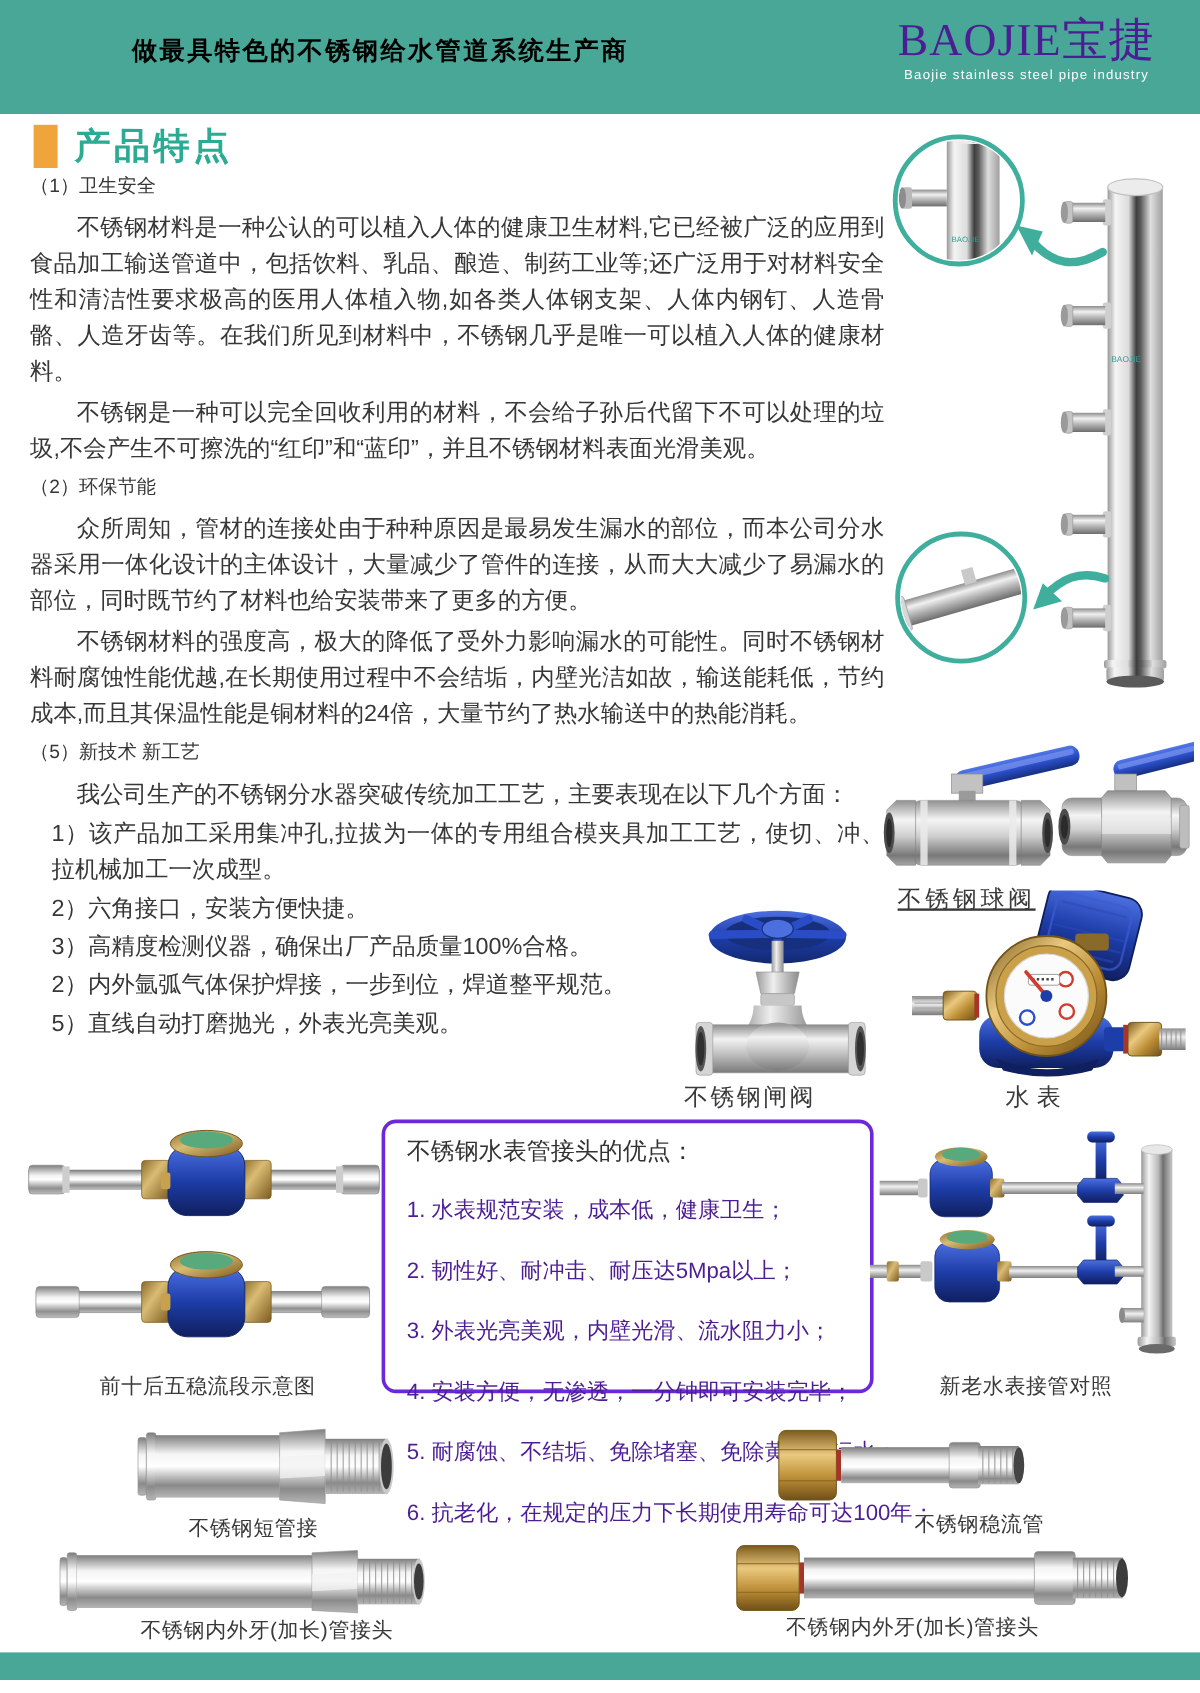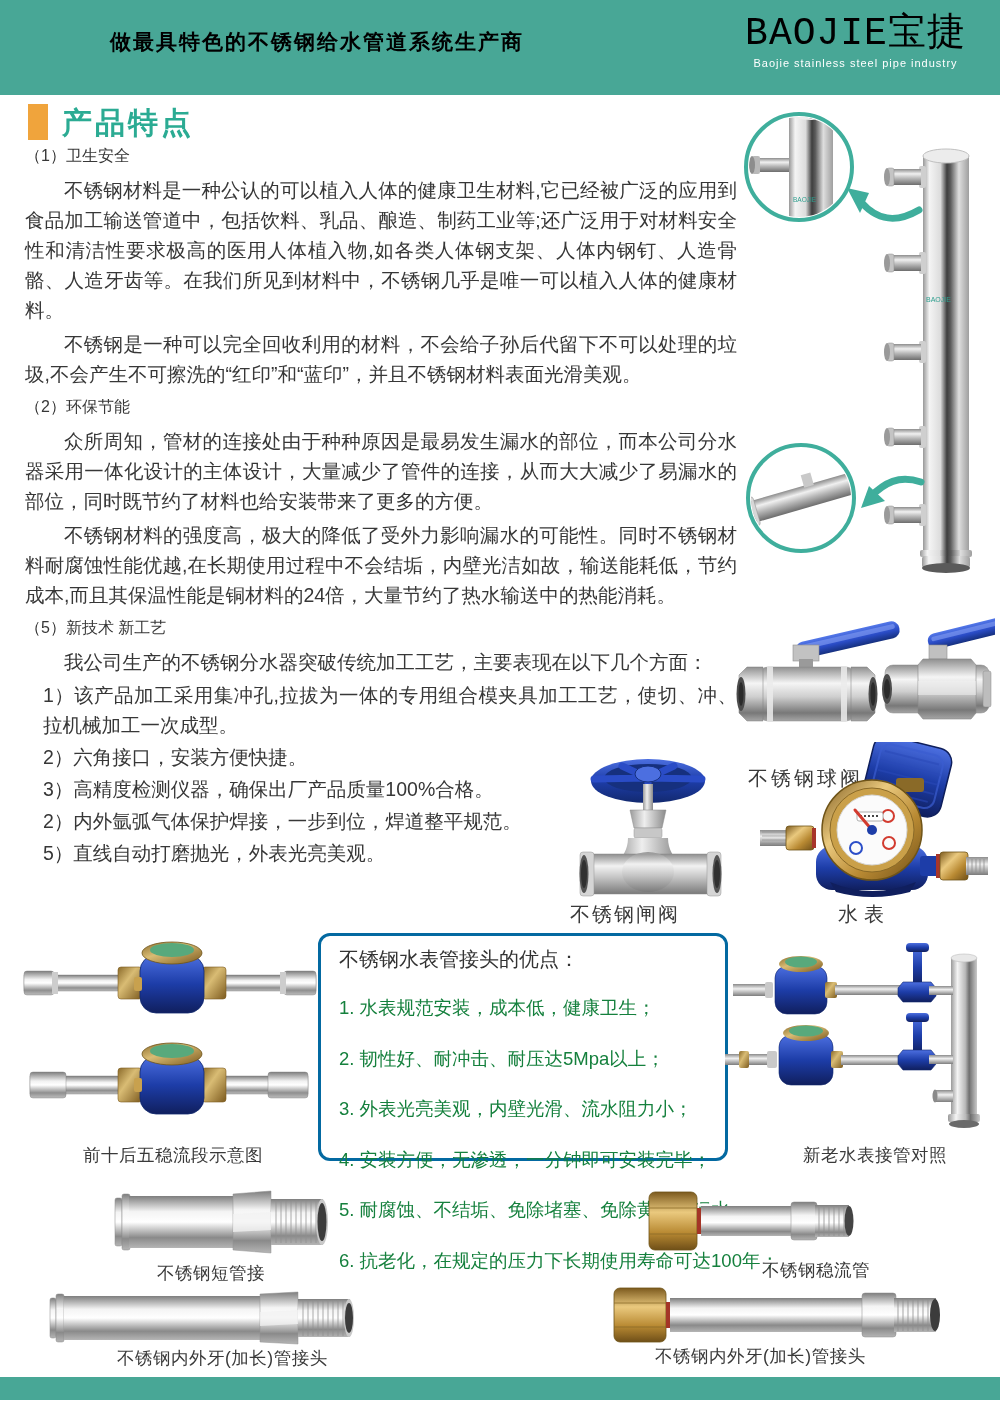--- a/index.html
+++ b/index.html
@@ -4,21 +4,21 @@
 <style>
   * { margin:0; padding:0; box-sizing:border-box; }
   html,body { background:#ffffff; }
   body { font-family:"Liberation Sans", sans-serif; }
   .page { position:relative; width:1000px; height:1411px; background:#ffffff; overflow:hidden; margin:0 auto; }
 
   
   .header { position:absolute; left:0; top:0; width:1000px; height:95px; background:#48a796; }
   .slogan { position:absolute; left:110px; top:28px; font-size:21px; font-weight:bold; color:#000000; letter-spacing:2px; }
   .logo-block { position:absolute; left:733px; top:14px; width:245px; text-align:center; color:#fff; }
-  .logo-text { font-family:Liberation Mono, monospace; font-size:38px; line-height:40px; color:#000000; letter-spacing:1px; }
+  .logo-text { font-family:Liberation Serif, serif; font-size:38px; line-height:40px; color:#4c1d95; letter-spacing:1px; }
   .logo-tagline { font-size:11px; color:#ffffff; letter-spacing:1px; margin-top:3px;text-align:center; }
 
   
   .title-row { position:absolute; left:28px; top:103px; height:40px; }
   .title-square { position:absolute; left:0; top:1px; width:20px; height:36px; background:#f0a43c; }
   .page-title { position:absolute; left:34px; top:0; font-size:30px; line-height:40px; font-weight:bold; color:#2bab93; letter-spacing:3px; white-space:nowrap; }
 
   
   .text-col { position:absolute; left:25px; top:138px; width:712px; font-size:19.5px; line-height:30px; color:#373737; text-align:justify; }
   .text-col h2 { font-size:16px; font-weight:normal; margin:3px 0 4px; }
@@ -26,23 +26,23 @@
   .text-col p.li { text-indent:0; margin:0 0 2px 18px; }
 
   
   .abs { position:absolute; }
   .label { position:absolute; color:#3a3a3a; white-space:nowrap; }
   .lbl20 { font-size:20px; letter-spacing:3px; }
   .lbl18 { font-size:17.5px; letter-spacing:0.5px; }
 
   
   .tips-box { position:absolute; left:318px; top:933px; width:410px; height:228px; background:#ffffff;
-              border:3px solid #0369a1; border-radius:12px; padding:10px 10px 0 18px; }
+              border:3px solid #6d28d9; border-radius:12px; padding:10px 10px 0 18px; }
   .tips-title { font-size:20px; color:#333333; margin-bottom:4px; }
-  .tips-item { font-size:18.5px; color:#15803d; line-height:31.5px; white-space:nowrap;margin-top:19px; }
+  .tips-item { font-size:18.5px; color:#4c1d95; line-height:31.5px; white-space:nowrap;margin-top:19px; }
 
   
   .footer { position:absolute; left:0; top:1377px; width:1000px; height:23px; background:#48a796; }
 </style>
 </head>
 <body>
 
 <div class="page">
 
   <header class="header">
@@ -202,21 +202,21 @@
       </g>
     <rect x="196" y="52" width="18" height="14" fill="#c0c0c0" stroke="#8e8e8e" stroke-width="0.6"></rect>
     <path d="M198,66 h14 l-2,8 h-10 z" fill="#9a9a9a"></path>
     <rect x="152" y="72" width="104" height="48" rx="8" fill="url(#bv_steel)" stroke="#8a8a8a" stroke-width="0.5"></rect>
     <path d="M190,66 L238,66 L243,72 L243,120 L238,126 L190,126 L185,120 L185,72 Z" fill="url(#bv_steel)" stroke="#868686" stroke-width="0.6"></path>
     <rect x="185" y="88" width="58" height="14" fill="#f0f0f0" opacity="0.55"></rect>
     <ellipse cx="154" cy="96" rx="5" ry="15" fill="#4c4c4c"></ellipse>
       <ellipse cx="154" cy="96" rx="3" ry="10" fill="#2b2b2b"></ellipse>
     <rect x="250" y="78" width="8" height="36" rx="2" fill="#bdbdbd" stroke="#8a8a8a" stroke-width="0.5"></rect>
   </svg>
-  <div class="label lbl20" style="left:748px;top:765px;">不锈钢球阀</div>
+  <div class="label lbl20" style="left:748px;top:736px;text-decoration:underline;">不锈钢球阀</div>
 
   <svg class="abs" style="left:578px;top:752px;" width="145" height="150" viewBox="0 0 145 150">
     <defs>
       <linearGradient id="gv_blue" x1="0" x2="0" y1="0" y2="1">
         <stop offset="0" stop-color="#4c6fe0"></stop>
           <stop offset="0.5" stop-color="#1d3da8"></stop>
           <stop offset="1" stop-color="#12296f"></stop>
       </linearGradient>
       <linearGradient id="gv_sv" x1="0" x2="0" y1="0" y2="1">
         <stop offset="0" stop-color="#8d8d8d"></stop>
@@ -409,21 +409,21 @@
     <rect x="56" y="107" width="54" height="50" rx="12" fill="url(#cp_blue)" stroke="#12296f" stroke-width="0.6"></rect>
     <ellipse cx="83" cy="105" rx="23" ry="8" fill="url(#cp_brass)"></ellipse>
     <ellipse cx="83" cy="103" rx="17" ry="5.5" fill="#58a97c"></ellipse>
     <rect x="108" y="123" width="12" height="17" rx="2" fill="url(#cp_brass)"></rect>
     <rect x="118" y="127" width="68" height="10" fill="url(#cp_pipe)"></rect>
     <rect x="190" y="90" width="9" height="36" rx="4" fill="url(#cp_blue)"></rect>
     <rect x="183" y="85" width="23" height="9" rx="4" fill="url(#cp_blue)"></rect>
     <path d="M180,122 h28 l5,6 v8 l-5,6 h-28 l-5,-6 v-8 Z" fill="url(#cp_blue)" stroke="#12296f" stroke-width="0.6"></path>
     <rect x="206" y="127" width="24" height="9" fill="url(#cp_pipe)"></rect>
   </svg>
-  <div class="label lbl18" style="left:803px;top:1143px;">新老水表接管对照</div>
+  <div class="label lbl18" style="left:783px;top:1143px;">新老水表接管对照</div>
 
   <svg class="abs" style="left:113px;top:1186px;" width="218" height="72" viewBox="0 0 218 72">
     <defs>
       <linearGradient id="sp_v" x1="0" x2="0" y1="0" y2="1">
         <stop offset="0" stop-color="#7e7e7e"></stop>
           <stop offset="0.3" stop-color="#f4f4f4"></stop>
         <stop offset="0.5" stop-color="#ffffff"></stop>
           <stop offset="0.8" stop-color="#8a8a8a"></stop>
           <stop offset="1" stop-color="#b5b5b5"></stop>
       </linearGradient>

